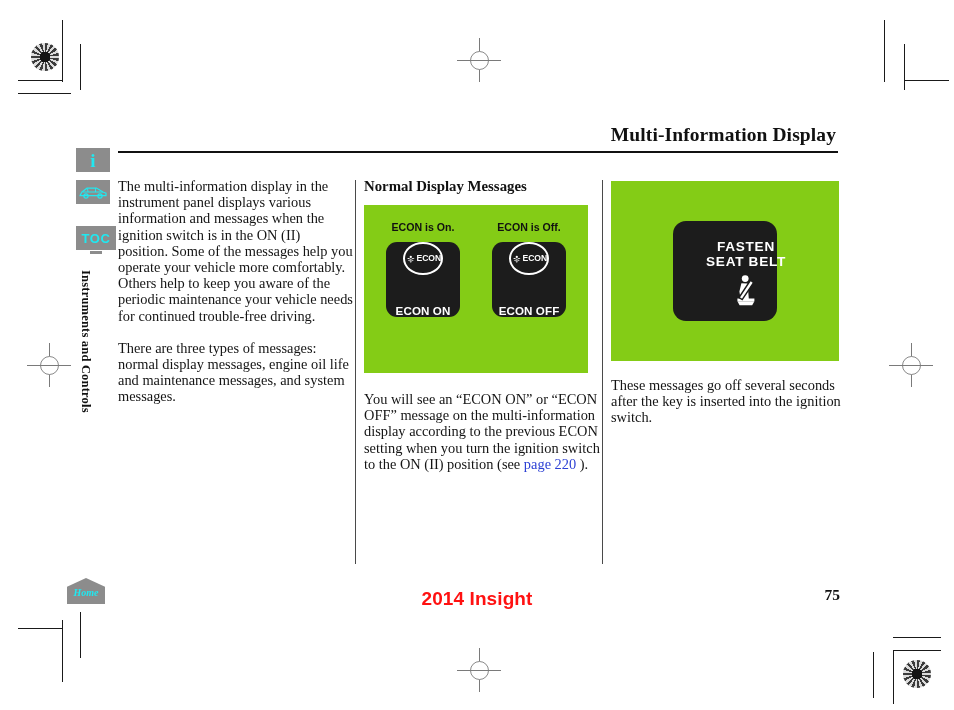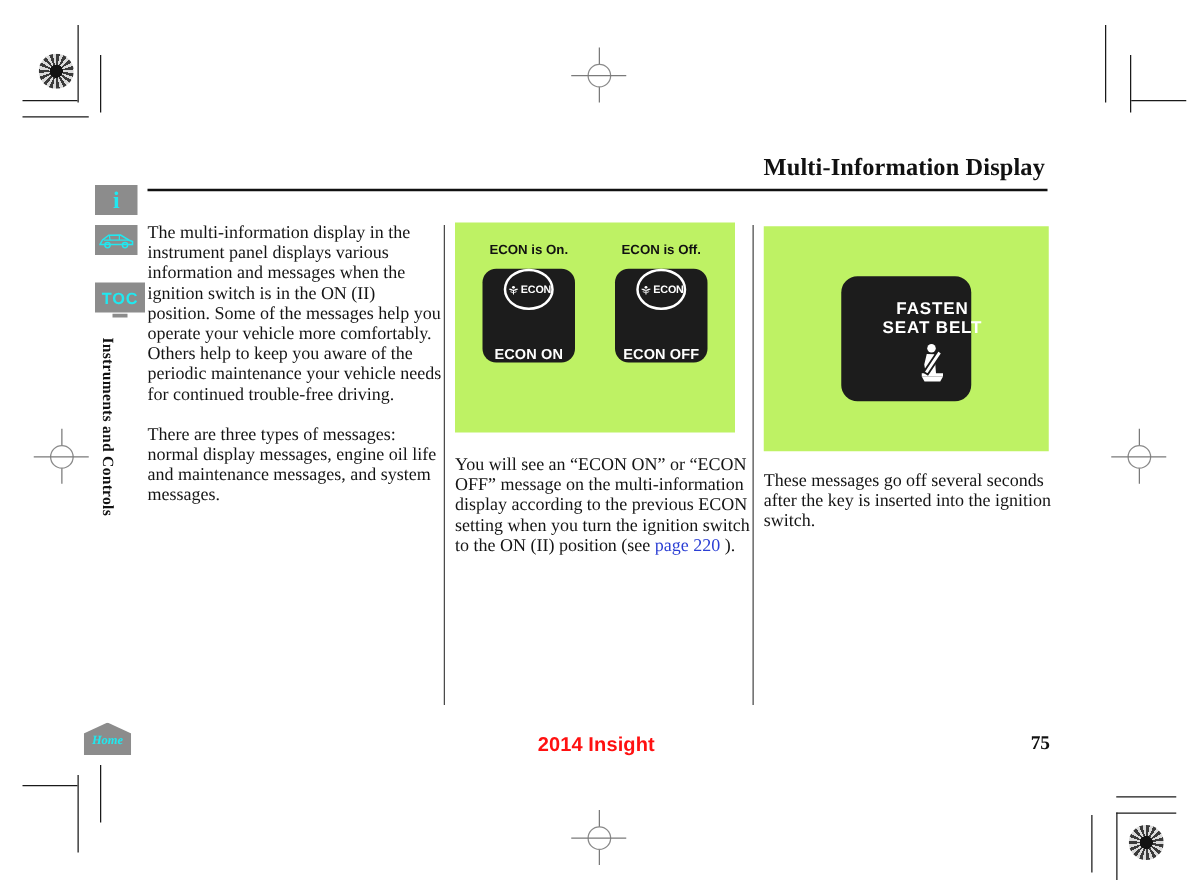--- a/index.html
+++ b/index.html
@@ -160,21 +160,21 @@
   .sec-head {
     font-family: "Liberation Serif", serif;
     font-weight: bold;
     font-size: 14.8px;
     color: #111;
     margin-bottom: 10px;
   }
 
   
   .figure-plate {
-    background: #bef264;
+    background: #84cc16;
     position: relative;
   }
   .plate-econ { width: 224px; height: 168px; }
   .plate-belt { width: 228px; height: 180px; }
 
   .econ-row {
     display: flex;
     justify-content: center;
     gap: 18px;
     padding-top: 16px;
@@ -290,21 +290,21 @@
     font-weight: bold;
     font-size: 10px;
     color: #20e8f0;
   }
   .model-line {
     position: absolute;
     left: 0; right: 0; top: 588px;
     text-align: center;
     font-family: "Liberation Sans", sans-serif;
     font-weight: bold;
-    font-size: 16px;
+    font-size: 19px;
     color: #ff1111;
     letter-spacing: .1px;
   }
   .page-no {
     position: absolute;
     left: 760px; top: 586px;
     width: 80px;
     text-align: right;
     font-family: "Liberation Serif", serif;
     font-weight: bold;
@@ -377,20 +377,21 @@
   <div class="divider d2"></div>
 
   <div class="col col-left">
     <div class="body-text">
       <p>The multi-information display in the instrument panel displays various information and messages when the ignition switch is in the ON (II) position. Some of the messages help you operate your vehicle more comfortably. Others help to keep you aware of the periodic maintenance your vehicle needs for continued trouble-free driving.</p>
       <p>There are three types of messages: normal display messages, engine oil life and maintenance messages, and system messages.</p>
     </div>
   </div>
 
   <div class="col col-mid">
+    <div class="sec-head">Normal Display Messages</div>
 
     <div class="figure-plate plate-econ">
       <div class="econ-row">
 
         <div class="econ-cell">
           <div class="econ-caption">ECON is On.</div>
           <div class="lcd">
             <div class="econ-badge">
               <svg class="leaf-svg" width="19" height="13" viewBox="0 0 19 13">
                 <circle cx="9.5" cy="2.2" r="1.9" fill="#fff"></circle>

